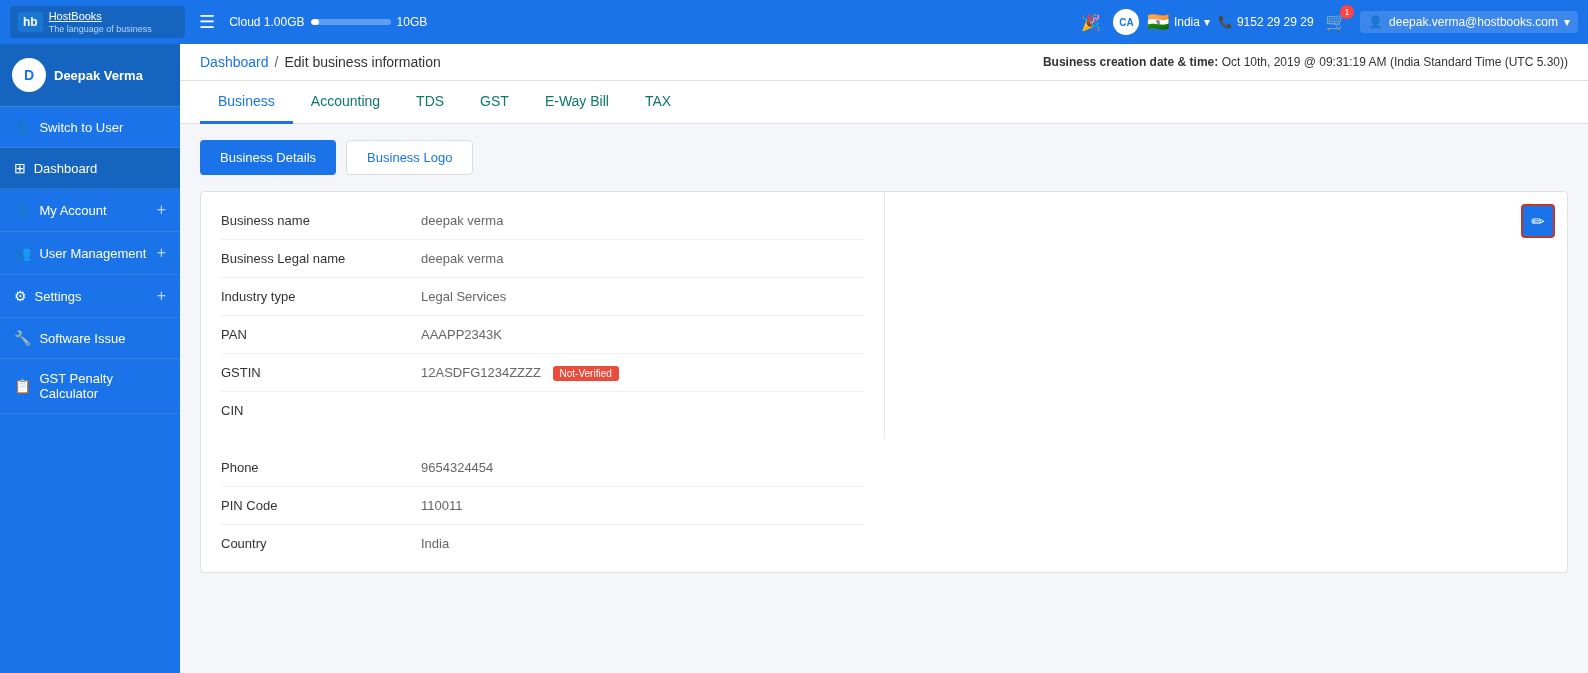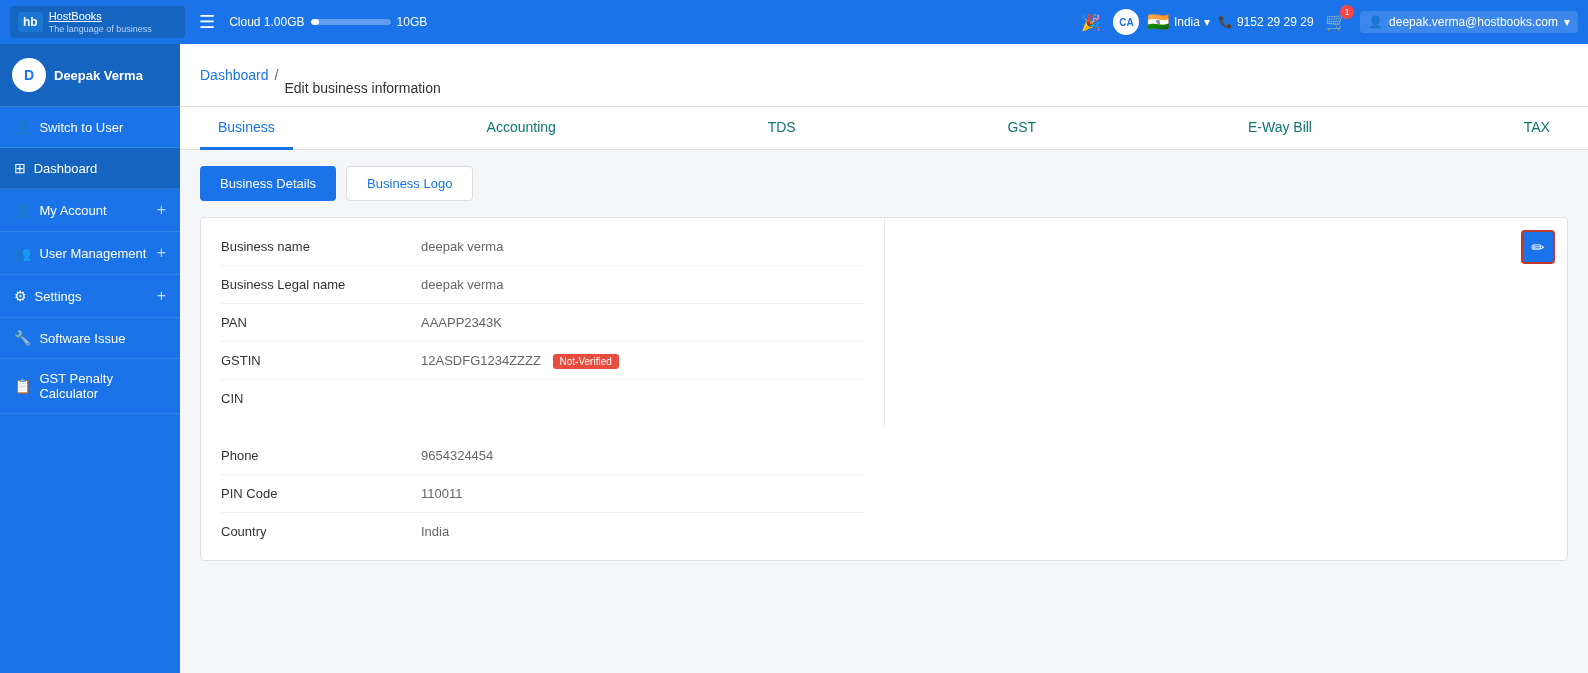--- a/index.html
+++ b/index.html
@@ -111,28 +111,28 @@
 
     
     .breadcrumb-bar {
       background: #fff; padding: 10px 20px;
       display: flex; align-items: center; justify-content: space-between;
       border-bottom: 1px solid #e0e0e0;
     }
     .breadcrumb { display: flex; align-items: center; gap: 6px; font-size: 14px; }
     .breadcrumb-link { color: #1a73e8; cursor: pointer; text-decoration: none; }
     .breadcrumb-sep { color: #666; }
-    .breadcrumb-current { color: #333; font-weight: 500; margin-top: 26px; }
+    .breadcrumb-current { color: #333; font-weight: 500; }
     .breadcrumb-date { color: #333; font-size: 12px; }
 
     
     .tabs-row {
       background: #fff; padding: 0 20px;
       border-bottom: 1px solid #e0e0e0;
-      display: flex; gap: 0; justify-content: space-between;
+      display: flex; gap: 0;
     }
     .tab {
       padding: 12px 18px; cursor: pointer; font-size: 14px;
       color: #0f766e; border-bottom: 3px solid transparent;
       margin-bottom: -1px;
     }
     .tab.active { color: #1a73e8; border-bottom-color: #1a73e8; font-weight: 500; }
 
     
     .content-area { padding: 16px 20px; }
@@ -288,20 +288,24 @@
   </div>
 
   <div class="main-content">
 
     <div class="breadcrumb-bar">
       <div class="breadcrumb">
         <a class="breadcrumb-link">Dashboard</a>
         <span class="breadcrumb-sep">/</span>
         <span class="breadcrumb-current">Edit business information</span>
       </div>
+      <div class="breadcrumb-date">
+        <strong>Business creation date &amp; time:</strong>
+        <span>Oct 10th, 2019 @ 09:31:19 AM (India Standard Time (UTC 5.30))</span>
+      </div>
     </div>
 
     <div class="tabs-row">
       <div class="tab active">Business</div>
       <div class="tab">Accounting</div>
       <div class="tab">TDS</div>
       <div class="tab">GST</div>
       <div class="tab">E-Way Bill</div>
       <div class="tab">TAX</div>
     </div>
@@ -322,20 +326,24 @@
           <div class="info-column">
             <div class="info-row">
               <span class="info-label">Business name</span>
               <span class="info-value">deepak verma</span>
             </div>
             <div class="info-row">
               <span class="info-label">Business Legal name</span>
               <span class="info-value">deepak verma</span>
             </div>
             <div class="info-row">
+              <span class="info-label">Industry type</span>
+              <span class="info-value">Legal Services</span>
+            </div>
+            <div class="info-row">
               <span class="info-label">PAN</span>
               <span class="info-value">AAAPP2343K</span>
             </div>
             <div class="info-row">
               <span class="info-label">GSTIN</span>
               <span class="info-value">
                 12ASDFG1234ZZZZ
                 <span class="not-verified-badge">Not-Verified</span>
               </span>
             </div>

